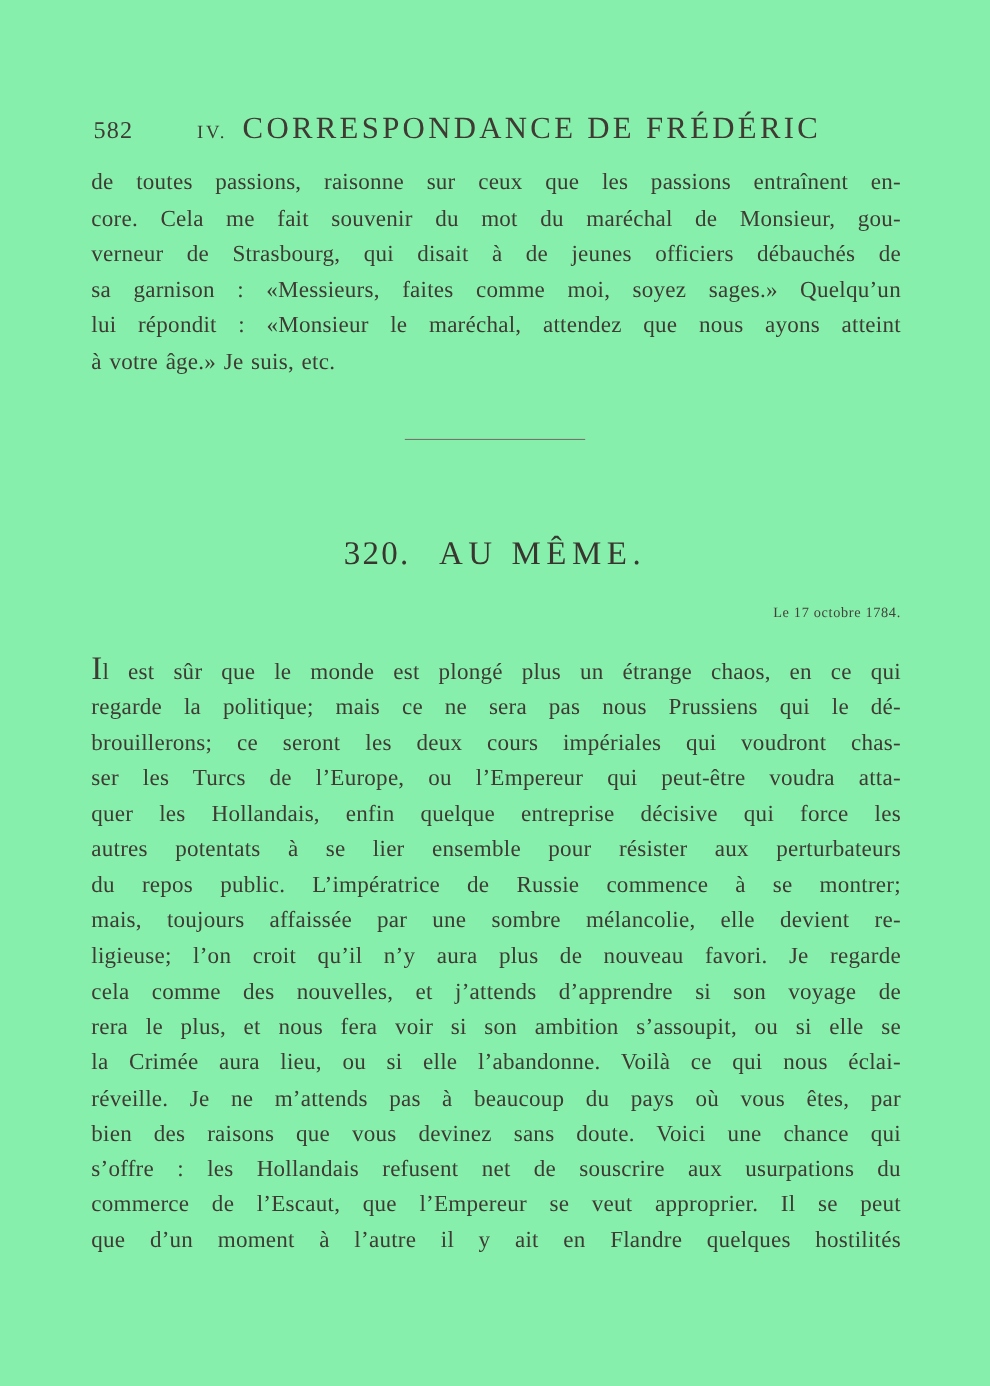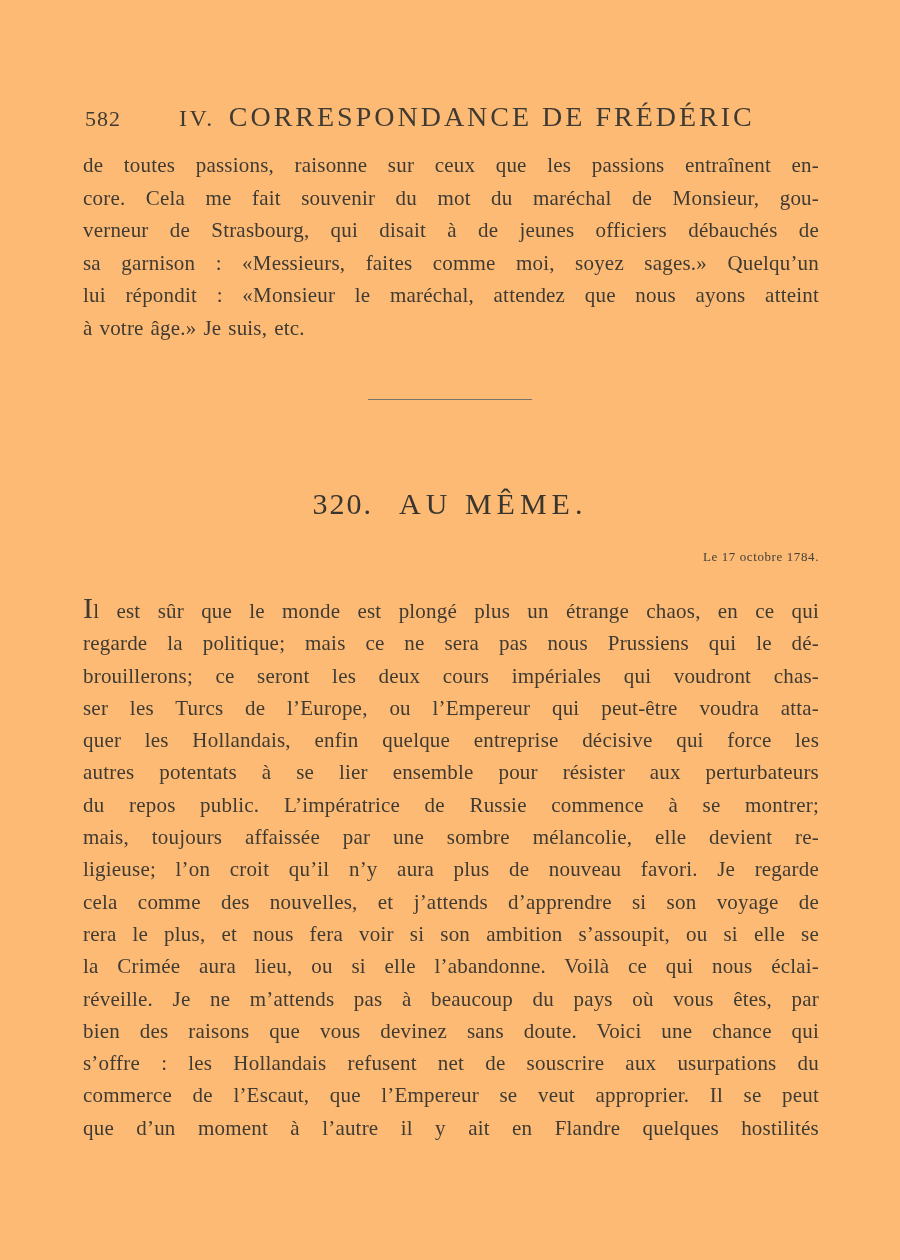--- a/index.html
+++ b/index.html
@@ -4,33 +4,33 @@
 <style>
   html, body { margin: 0; padding: 0; }
   body {
     width: 900px; height: 1260px;
     background: #f4f4ef;
     font-family: "Liberation Serif", "DejaVu Serif", serif;
   }
   .page {
     position: relative;
     width: 900px; height: 1260px;
-    background: #fdba74;
+    background: #86efac;
     color: #3f3b33;
     overflow: hidden;
   }
 
   
   .running-head {
     position: absolute; top: 101px; left: 85px; right: 80px;
     display: flex; align-items: baseline;
     white-space: nowrap;
   }
   .pageno { font-size: 22px; letter-spacing: 1px; }
-  .head-section { margin-left: 58px; font-size: 24px; letter-spacing: 2.5px; }
+  .head-section { margin-left: 58px; font-size: 17px; letter-spacing: 2.5px; }
   .head-title { margin-left: 14px; font-size: 28px; letter-spacing: 3px; }
 
   
   .para { position: absolute; left: 83px; width: 736px; }
   .tline {
     text-align: justify;
     text-align-last: justify;
     letter-spacing: 0.2px;
     word-spacing: 1.5px;
   }

